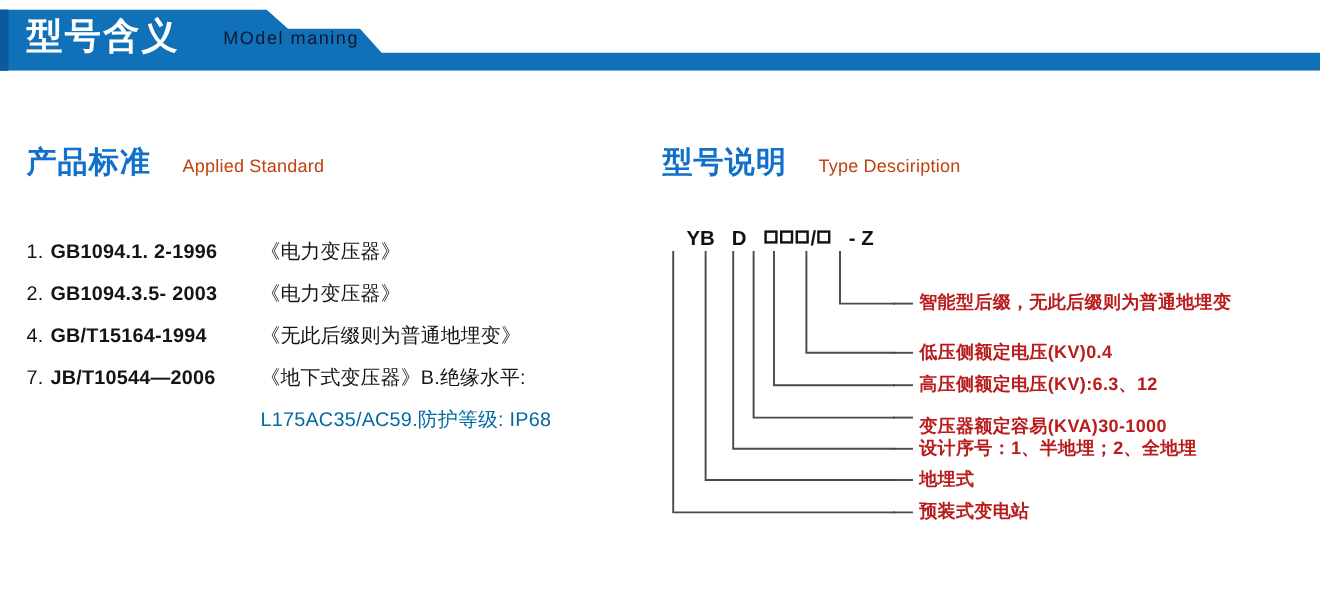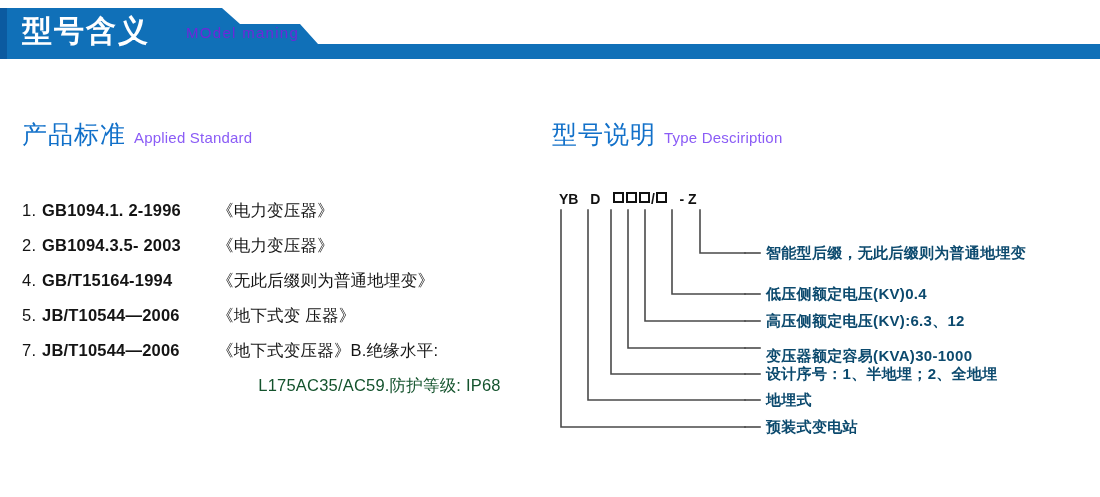--- a/index.html
+++ b/index.html
@@ -46,42 +46,42 @@
     font-size: 30px;
     font-weight: bold;
     letter-spacing: 2px;
     line-height: 42px;
     white-space: nowrap;
   }
   .banner-sub {
     position: absolute;
     left: 186px;
     top: 14px;
-    color: #6d28d9;
+    color: #0f172a;
     font-size: 15px;
     letter-spacing: 1.3px;
     line-height: 22px;
     white-space: nowrap;
   }
 
   
   .sec-head {
     position: absolute;
     white-space: nowrap;
   }
   .sec-head .cn {
     color: #1170c9;
     font-size: 25px;
-    font-weight: normal;
+    font-weight: bold;
     letter-spacing: 1px;
   }
   .sec-head .en {
-    color: #8b5cf6;
+    color: #c2410c;
     font-size: 15px;
-    margin-left: 8px;
+    margin-left: 26px;
     letter-spacing: 0.2px;
   }
   #sec-standard { left: 22px; top: 118px; }
   #sec-type     { left: 552px; top: 118px; }
 
   
   .std-list {
     position: absolute;
     left: 22px;
     top: 193px;
@@ -94,41 +94,40 @@
     line-height: 35px;
     white-space: nowrap;
     letter-spacing: 0.2px;
   }
   .std-row .num  { display: inline-block; width: 20px; }
   .std-row .code { display: inline-block; width: 175px; font-weight: bold; }
   .std-row .name { display: inline-block; }
   .std-cont {
     display: block;
     font-size: 16.5px;
-    color: #14532d;
+    color: #0369a1;
     line-height: 35px;
     white-space: nowrap;
     padding-left: 195px;
     letter-spacing: 0.2px;
-    text-align: center;
   }
 
   
   .diagram {
     position: absolute;
     left: 548px;
     top: 188px;
     width: 540px;
     height: 255px;
   }
   .code-line {
     position: absolute;
-    left: 11px;
-    top: 0;
-    font-size: 14px;
+    left: 24px;
+    top: 0;
+    font-size: 17px;
     font-weight: bold;
     color: #111111;
     white-space: nowrap;
     letter-spacing: 0px;
     line-height: 22px;
   }
   .code-line .box {
     display: inline-block;
     width: 11px;
     height: 11px;
@@ -145,21 +144,21 @@
   .labels {
     position: absolute;
     left: 198px;
     top: 0;
     width: 340px;
   }
   .lbl {
     position: absolute;
     font-size: 15px;
     font-weight: bold;
-    color: #0c4a6e;
+    color: #b91c1c;
     white-space: nowrap;
     letter-spacing: 0.3px;
     line-height: 16px;
   }
 </style>
 </head>
 <body>
 
 <div class="banner">
   <svg class="banner-shape" width="1100" height="51" viewBox="0 0 1100 51">
@@ -187,23 +186,20 @@
 
   <div class="std-row">
     <span class="num">2.</span><span class="code">GB1094.3.5- 2003</span><span class="name">《电力变压器》</span>
   </div>
 
 
   <div class="std-row">
     <span class="num">4.</span><span class="code">GB/T15164-1994</span><span class="name">《无此后缀则为普通地埋变》</span>
   </div>
 
-  <div class="std-row">
-    <span class="num">5.</span><span class="code">JB/T10544—2006</span><span class="name">《地下式变 压器》</span>
-  </div>
 
 
   <div class="std-row">
     <span class="num">7.</span><span class="code">JB/T10544—2006</span><span class="name">《地下式变压器》B.绝缘水平:</span>
   </div>
 
   <div class="std-cont">L175AC35/AC59.防护等级: IP68</div>
 </div>
 
 <div class="diagram">

